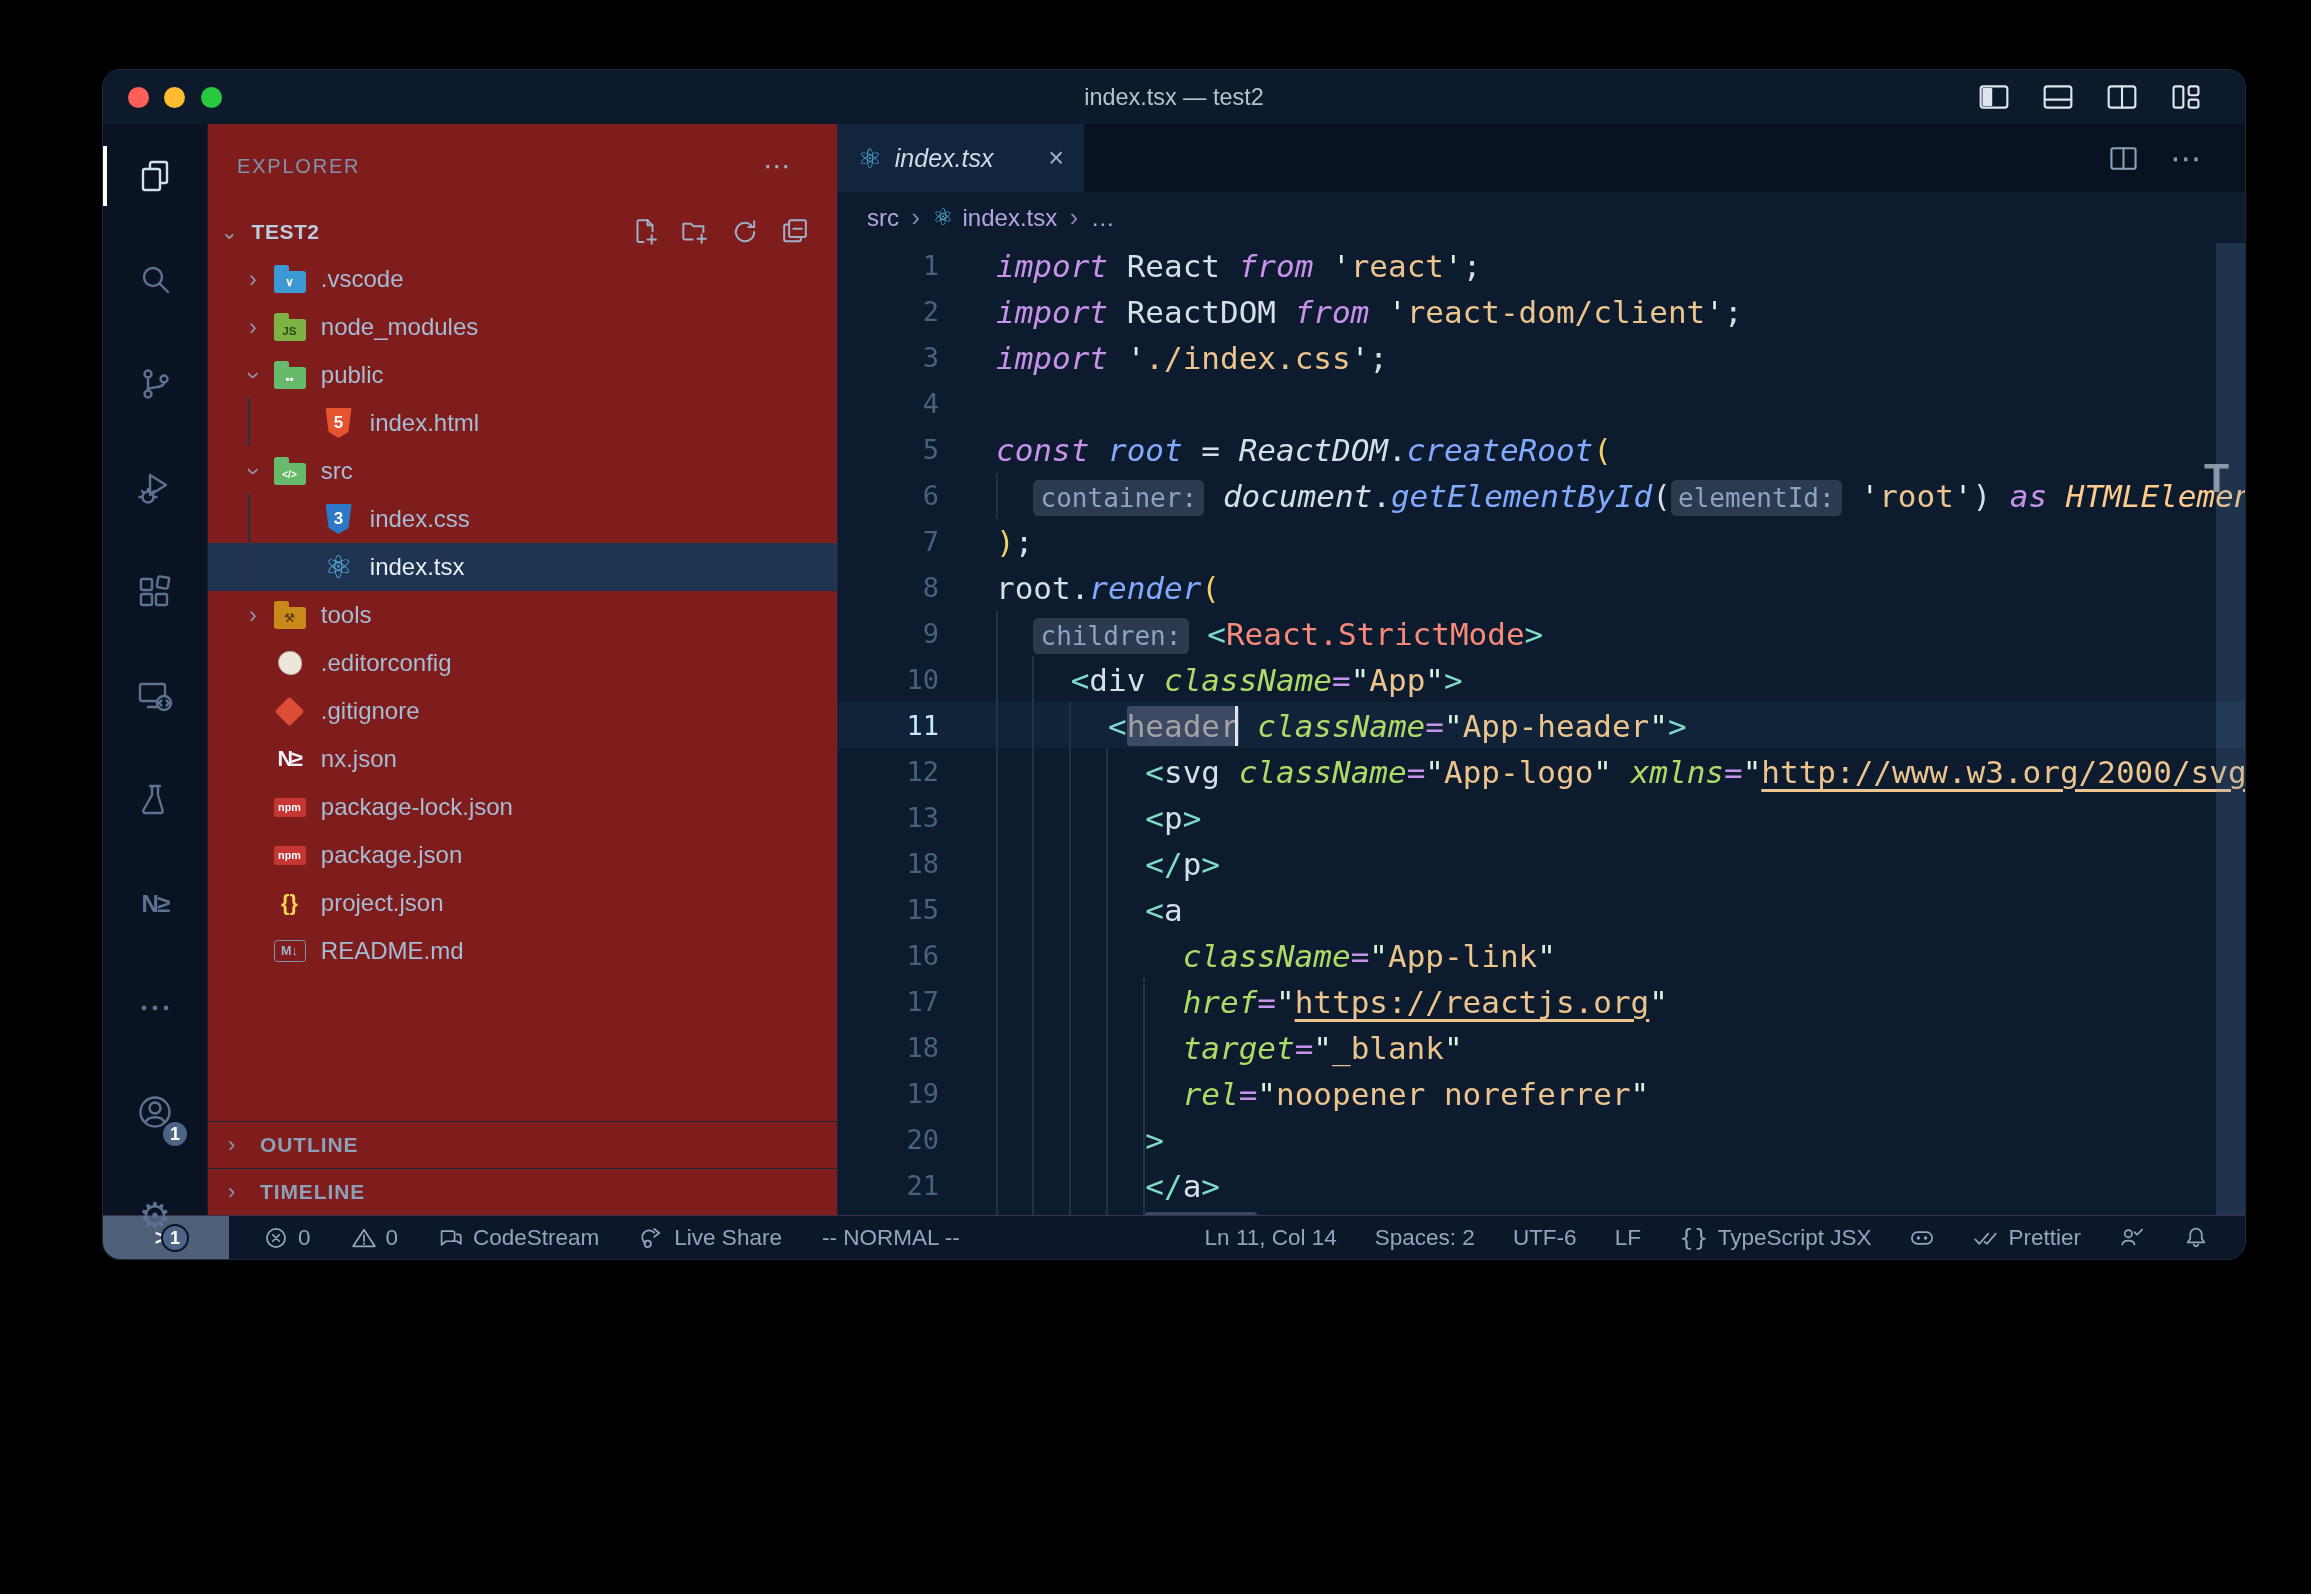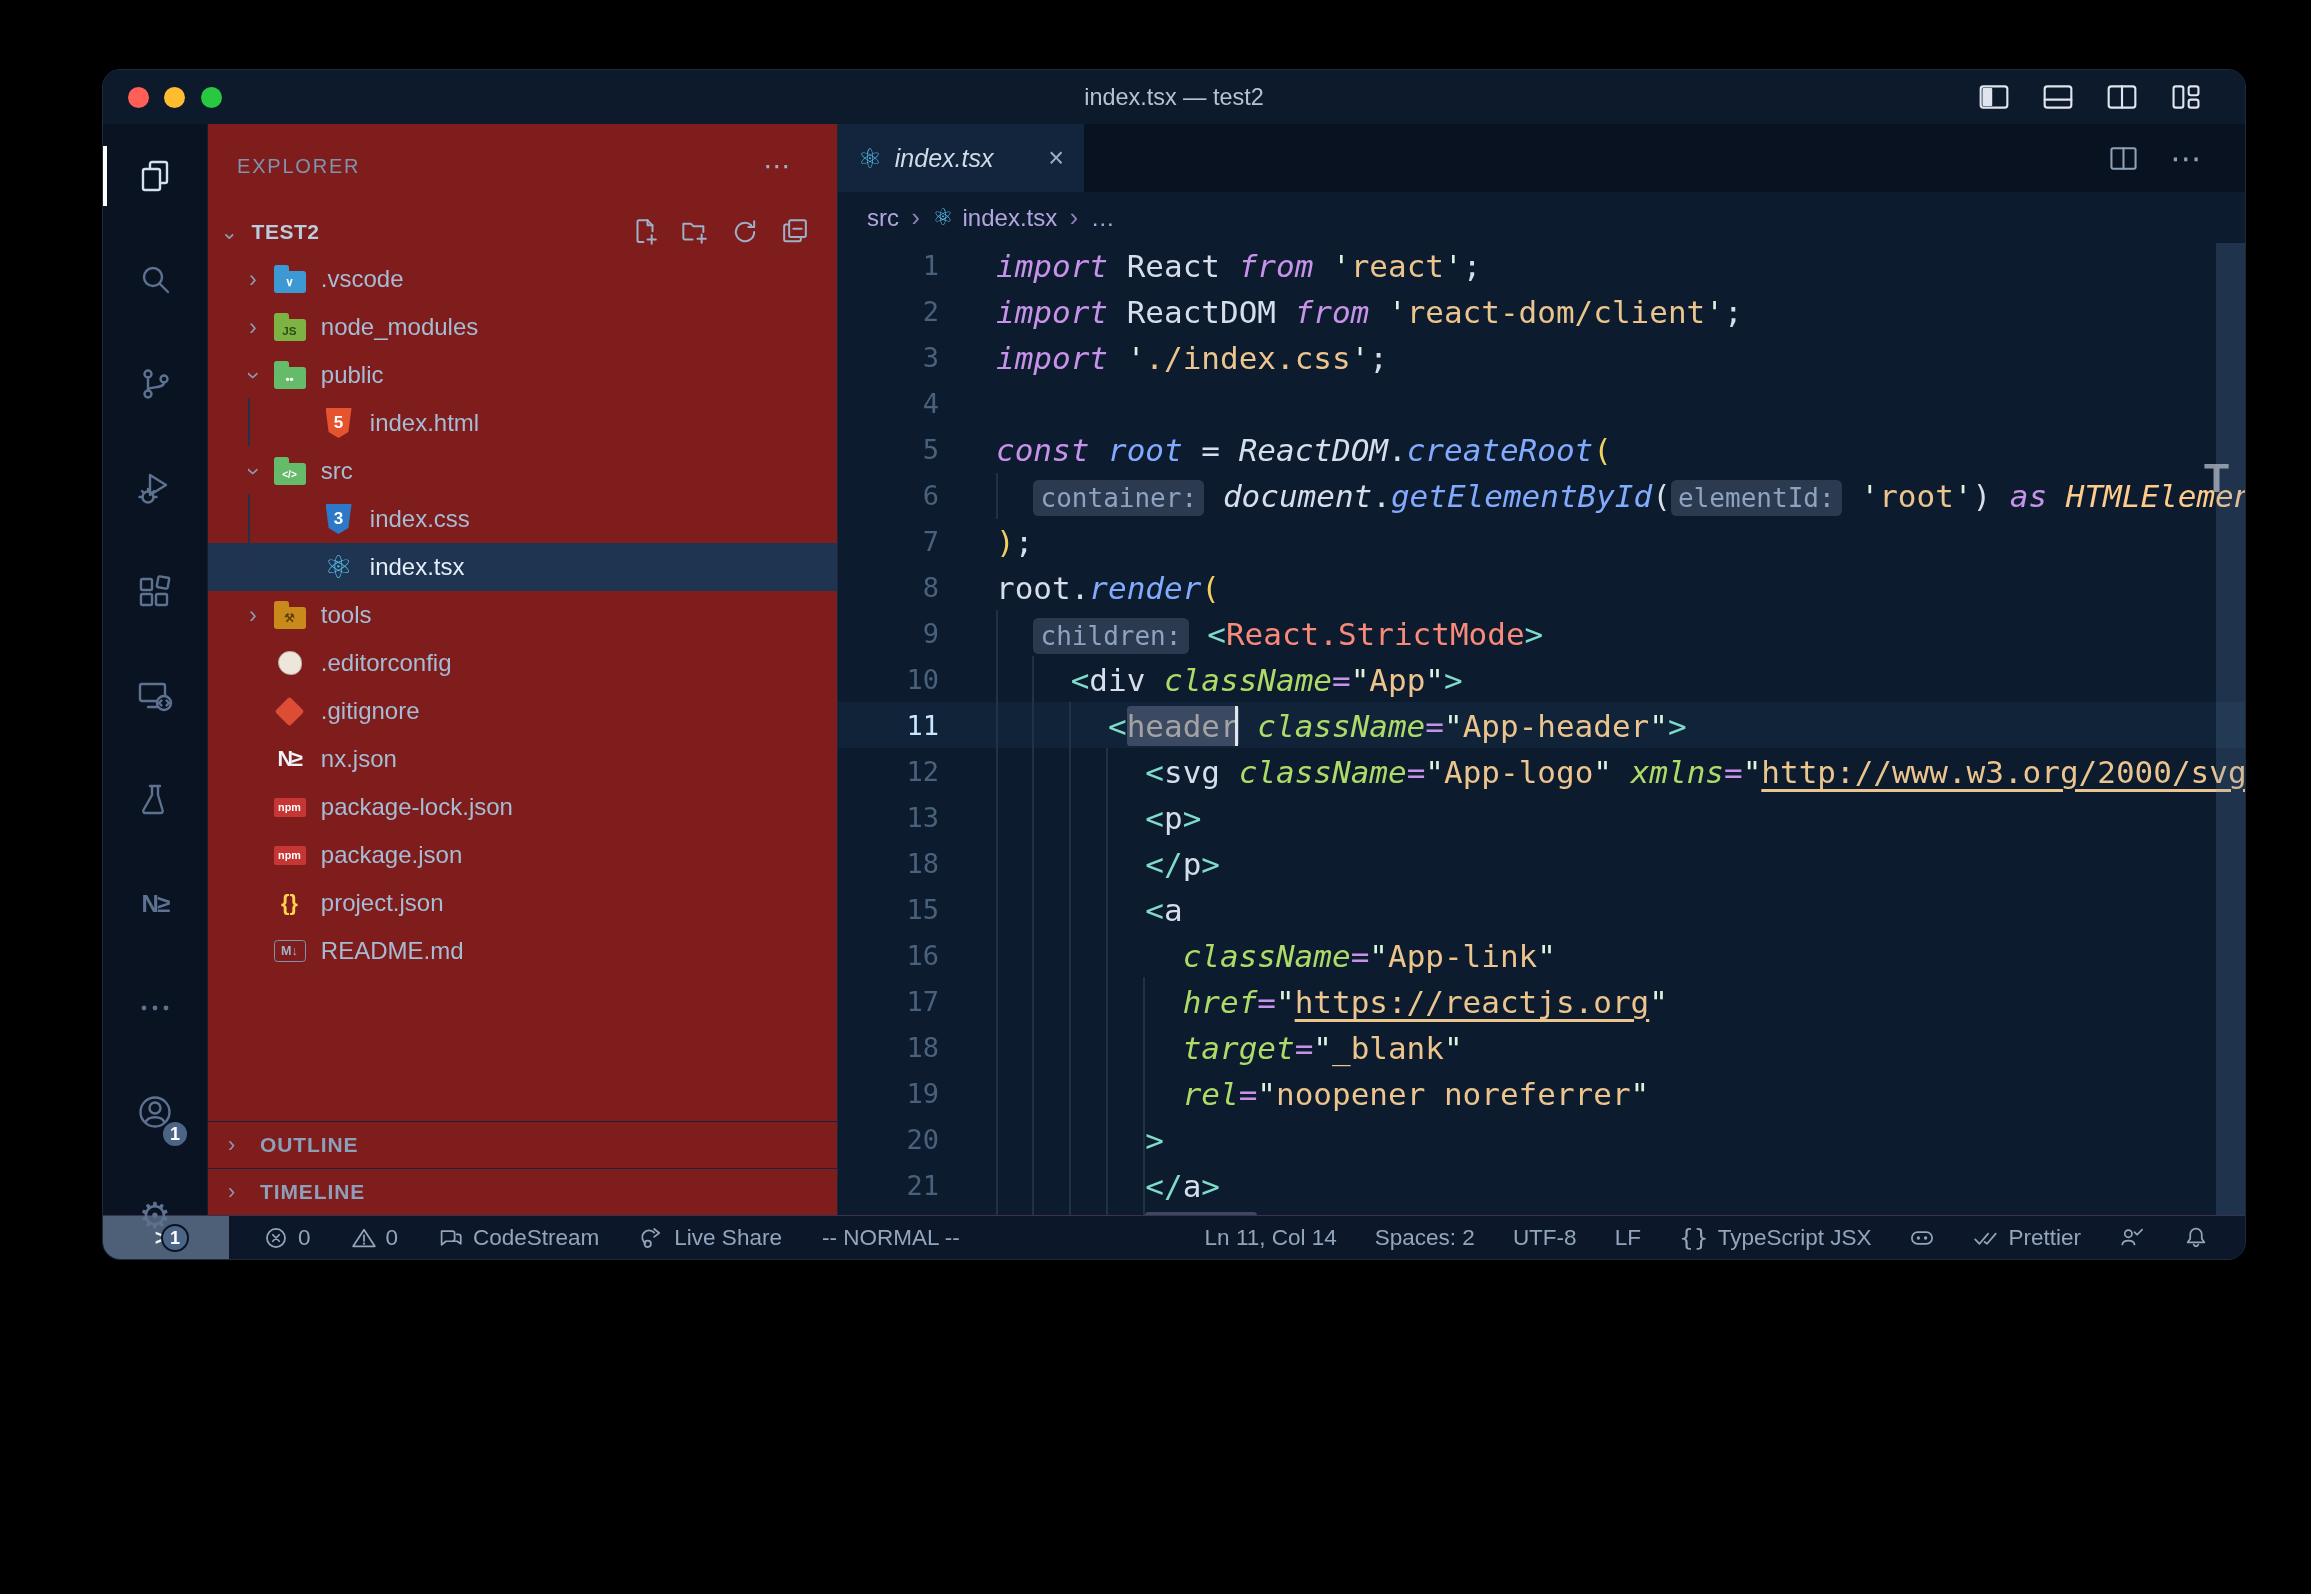--- a/index.html
+++ b/index.html
@@ -588,21 +588,21 @@
         </span>
       </div>
     <div class="sb-right" id="sb-right">
         <span class="sb-item">
           <span>Ln 11, Col 14</span>
         </span>
         <span class="sb-item">
           <span>Spaces: 2</span>
         </span>
         <span class="sb-item">
-          <span>UTF-8</span>
+          <span>UTF-6</span>
         </span>
         <span class="sb-item">
           <span>LF</span>
         </span>
         <span class="sb-item">
           <span class="glyph">{}</span>
           <span>TypeScript JSX</span>
         </span>
         <span class="sb-item">
           <span>

